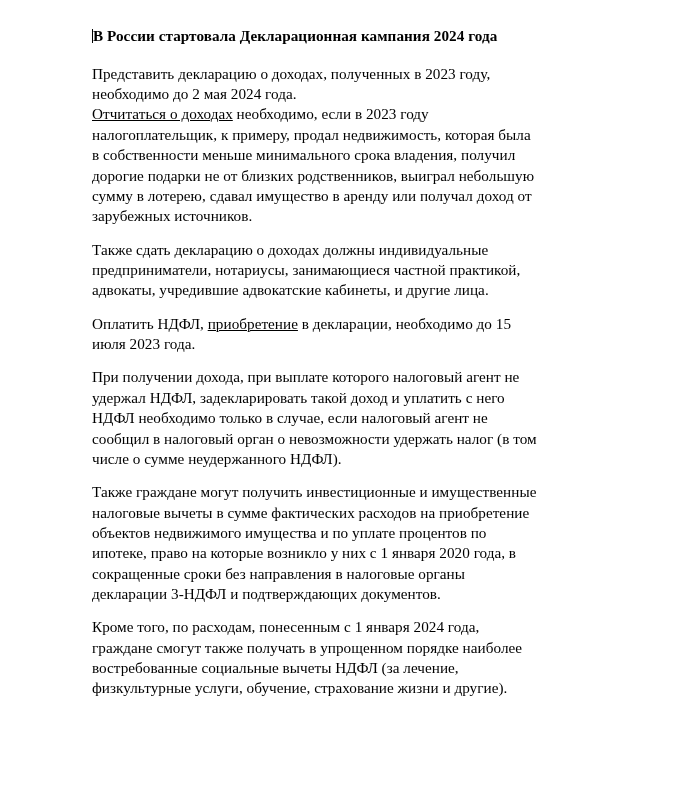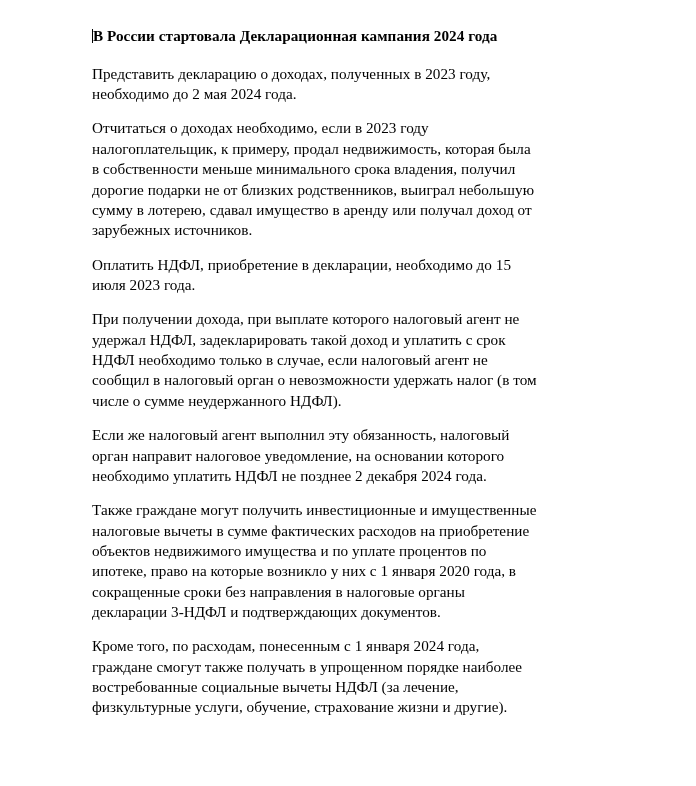--- a/index.html
+++ b/index.html
@@ -24,28 +24,29 @@
   .doc-title {
     font-size: 15.2px;
     line-height: 1.30;
     margin: 0 0 18px 0;
     text-indent: 0;
     letter-spacing: 0.05px;
   }
   .para {
     font-size: 15.2px;
     line-height: 1.34;
-    margin: 14px 0 13px 0;
+    margin: 0 0 13px 0;
     text-align: left;
     letter-spacing: 0.03px;
   }
   .para.tight {
     margin-bottom: 0;
   }
   .u {
+    text-decoration: underline;
     text-decoration-thickness: 1px;
     text-underline-offset: 1px;
     text-align: center;
   }
   .caret {
     display: inline-block;
     width: 0;
     border-left: 1px solid #000;
     height: 0.95em;
     vertical-align: -2px;
@@ -55,20 +56,20 @@
 </head>
 <body>
 
 <div class="page">
 
   <h1 class="doc-title"><span class="caret"></span><span>В России стартовала Декларационная кампания 2024 года</span></h1>
 
   <div id="body-text">
       <div class="para tight"><span>Представить декларацию о доходах, полученных в 2023 году, необходимо до 2 мая 2024 года.</span></div>
       <div class="para"><span class="u">Отчитаться о доходах</span><span> необходимо, если в 2023 году налогоплательщик, к примеру, продал недвижимость, которая была в собственности меньше минимального срока владения, получил дорогие подарки не от близких родственников, выиграл небольшую сумму в лотерею, сдавал имущество в аренду или получал доход от зарубежных источников.</span></div>
+      <div class="para"><span>Также сдать декларацию о доходах должны индивидуальные предприниматели, нотариусы, занимающиеся частной практикой, адвокаты, учредившие адвокатские кабинеты, и другие лица.</span></div>
       <div class="para"><span>Оплатить НДФЛ, </span><span class="u">приобретение</span><span> в декларации, необходимо до 15 июля 2023 года.</span></div>
-      <div class="para"><span>При получении дохода, при выплате которого налоговый агент не удержал НДФЛ, задекларировать такой доход и уплатить с срок НДФЛ необходимо только в случае, если налоговый агент не сообщил в налоговый орган о невозможности удержать налог (в том числе о сумме неудержанного НДФЛ).</span></div>
-      <div class="para"><span>Если же налоговый агент выполнил эту обязанность, налоговый орган направит налоговое уведомление, на основании которого необходимо уплатить НДФЛ не позднее 2 декабря 2024 года.</span></div>
+      <div class="para"><span>При получении дохода, при выплате которого налоговый агент не удержал НДФЛ, задекларировать такой доход и уплатить с него НДФЛ необходимо только в случае, если налоговый агент не сообщил в налоговый орган о невозможности удержать налог (в том числе о сумме неудержанного НДФЛ).</span></div>
       <div class="para"><span>Также граждане могут получить инвестиционные и имущественные налоговые вычеты в сумме фактических расходов на приобретение объектов недвижимого имущества и по уплате процентов по ипотеке, право на которые возникло у них с 1 января 2020 года, в сокращенные сроки без направления в налоговые органы декларации 3-НДФЛ и подтверждающих документов.</span></div>
       <div class="para"><span>Кроме того, по расходам, понесенным с 1 января 2024 года, граждане смогут также получать в упрощенном порядке наиболее востребованные социальные вычеты НДФЛ (за лечение, физкультурные услуги, обучение, страхование жизни и другие).</span></div>
     </div>
 
 </div>
 
 </body></html>

